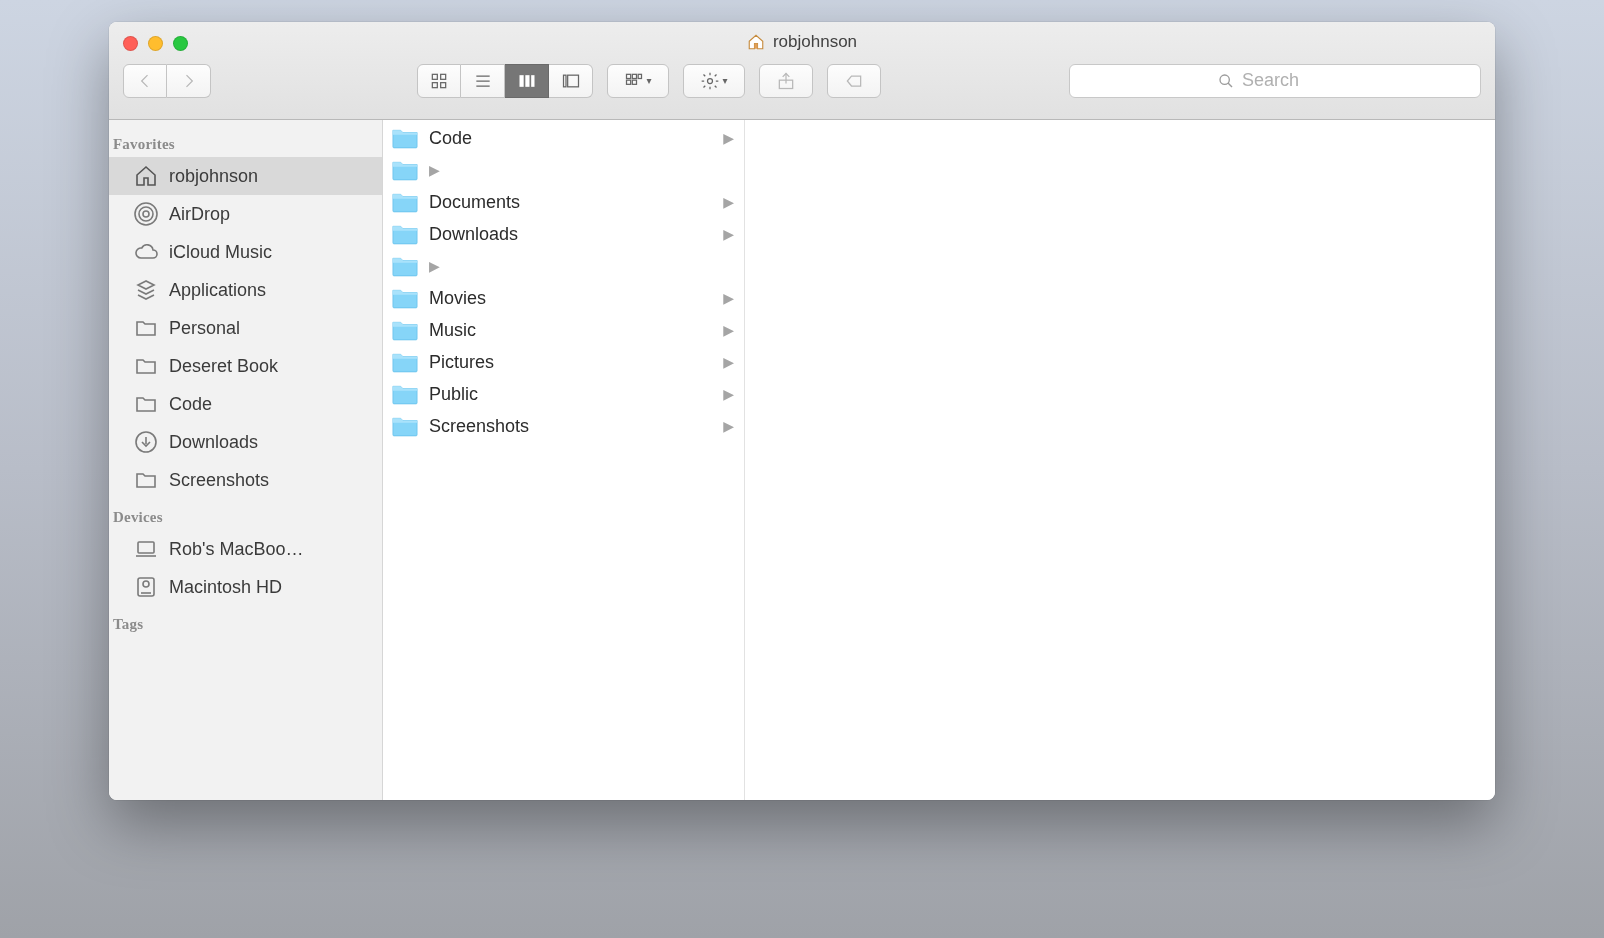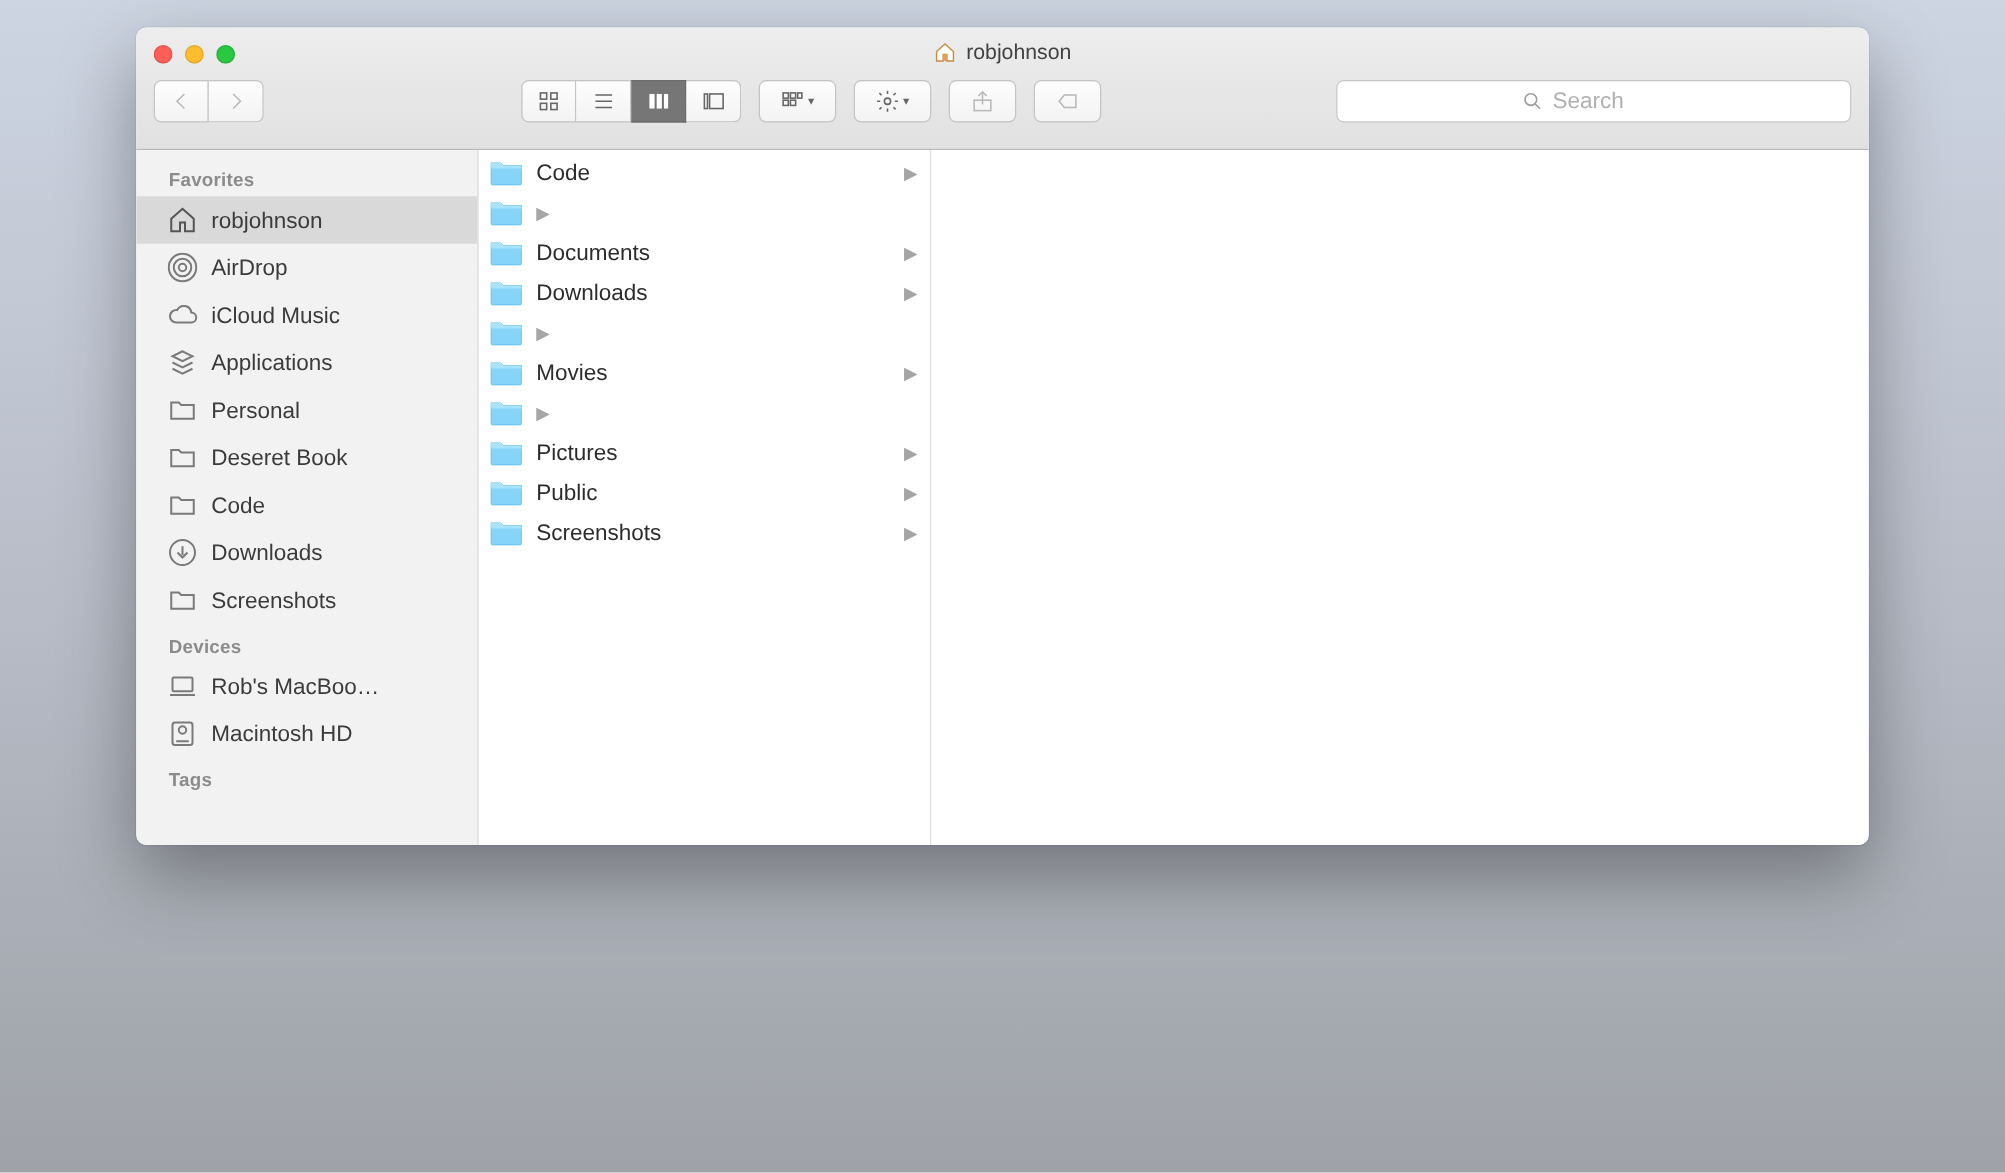--- a/index.html
+++ b/index.html
@@ -7,21 +7,21 @@
   body {
     font-family: -apple-system, "Helvetica Neue", Helvetica, Arial, sans-serif;
     background: linear-gradient(180deg, #cdd5e2 0%, #b8bdc8 50%, #9fa2a8 100%);
     display: flex;
     align-items: flex-start;
     justify-content: center;
     padding-top: 22px;
   }
   .window {
     width: 1386px;
-    height: 654px;
+    height: 778px;
     background: #fff;
     border-radius: 8px;
     box-shadow: 0 24px 60px rgba(0,0,0,0.35), 0 0 0 1px rgba(0,0,0,0.05);
     overflow: hidden;
     display: flex;
     flex-direction: column;
   }
   .titlebar {
     height: 98px;
     background: linear-gradient(180deg, #ededed 0%, #e1e1e1 100%);
@@ -101,22 +101,23 @@
   }
   .sidebar {
     width: 274px;
     background: #f2f2f2;
     border-right: 1px solid #d6d6d6;
     overflow-y: auto;
     padding-top: 6px;
   }
   .sb-heading {
     font-size: 15px; font-weight: 600; color: #8b8b8b;
-    padding: 10px 16px 4px 26px;
+    padding: 10px 16px 4px 4px;
     letter-spacing: 0.2px;
+    font-family: Liberation Serif, serif;
   }
   .sb-item {
     display: flex; align-items: center; gap: 10px;
     padding: 6px 12px 6px 24px;
     font-size: 18px; color: #3b3b3b;
     cursor: default;
   }
   .sb-item.selected { background: #d9d9d9; }
   .sb-icon { width: 26px; height: 26px; display:flex; align-items:center; justify-content:center; color:#7a7a7a; }
   .sb-icon svg { width: 24px; height: 24px; stroke: currentColor; fill: none; stroke-width: 1.6; }
@@ -467,20 +468,21 @@
             <span class="folder-icon"><svg>
                 <use href="#ic-bluefolder"></use>
               </svg></span>
             <span class="name">Movies</span>
             <span class="chev">▶</span>
           </div>
           <div class="file-row">
             <span class="folder-icon"><svg>
                 <use href="#ic-bluefolder"></use>
               </svg></span>
+            <span class="name">Music</span>
             <span class="chev">▶</span>
           </div>
           <div class="file-row">
             <span class="folder-icon"><svg>
                 <use href="#ic-bluefolder"></use>
               </svg></span>
             <span class="name">Pictures</span>
             <span class="chev">▶</span>
           </div>
           <div class="file-row">

